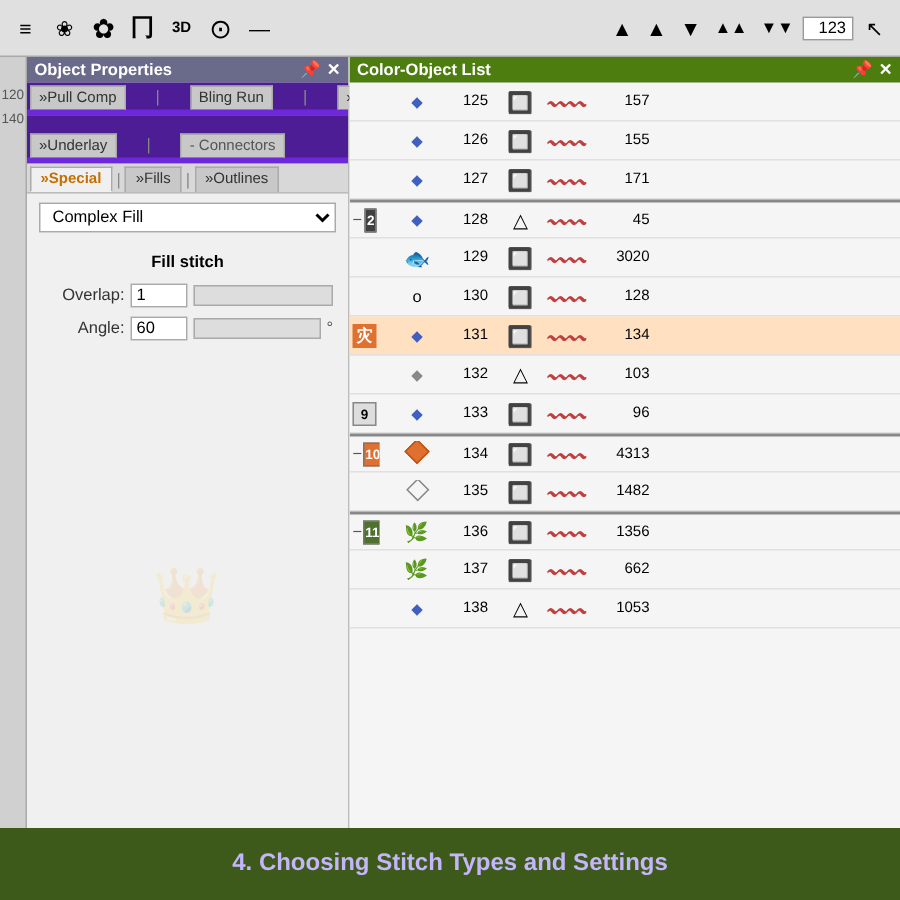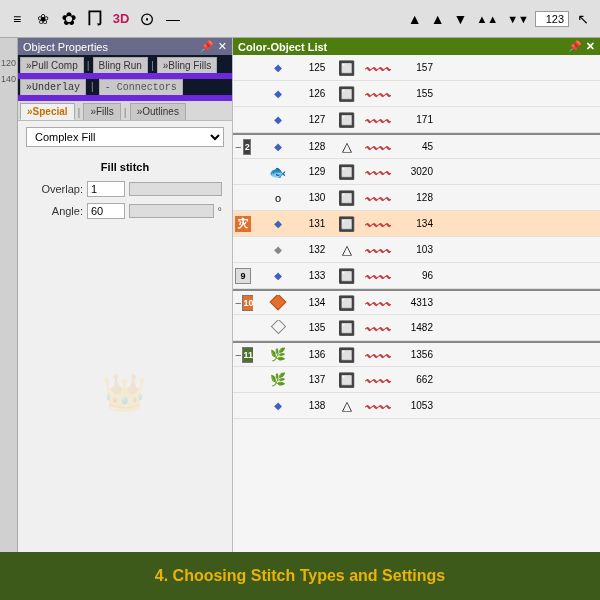--- a/index.html
+++ b/index.html
@@ -26,22 +26,22 @@
       width: 22px;
       height: 22px;
       display: flex;
       align-items: center;
       justify-content: center;
       font-size: 14px;
       cursor: pointer;
     }
     .toolbar-3d {
       font-weight: bold;
-      font-size: 13px;
-      color: #be185d;
+      font-size: 10px;
+      color: #000000;
     }
 
     
     .top-right-toolbar {
       margin-left: auto;
       display: flex;
       align-items: center;
       gap: 3px;
     }
     .arrow-btn {
@@ -84,41 +84,41 @@
       background: #f0f0f0;
       border-right: 1px solid #bbb;
       display: flex;
       flex-direction: column;
     }
     .panel-title-bar {
       background: #6a6a8a;
       color: white;
       padding: 2px 5px;
       font-size: 11px;
-      font-weight: normal;
+      font-weight: bold;
       display: flex;
       justify-content: space-between;
       align-items: center;
       text-align: center;
     }
     .panel-title-icons {
       display: flex;
       gap: 4px;
       font-size: 11px;
       cursor: pointer;
     }
 
     
     .tabs-row {
       display: flex;
-      background: #0f172a;
-      border-bottom: 6px solid #6d28d9;
+      background: #4c1d95;
+      border-bottom: 4px solid #6d28d9;
       flex-wrap: nowrap;
       padding: 2px 2px 0;
-      gap: 1px;
+      gap: 18px;
     }
     .tab-item {
       padding: 2px 5px;
       font-size: 10px;
       cursor: pointer;
       background: #c8c8c8;
       border: 1px solid #aaa;
       border-bottom: none;
       white-space: nowrap;
       color: #333;
@@ -302,21 +302,21 @@
 
     
     .footer-bar {
       height: 48px;
       background: #3d5a1a;
       display: flex;
       align-items: center;
       justify-content: center;
     }
     .footer-text {
-      color: #eab308;
+      color: #c4b5fd;
       font-size: 16px;
       font-weight: bold;
       text-align: center;
     }
 
     
     .col-table-body::-webkit-scrollbar { width: 8px; }
     .col-table-body::-webkit-scrollbar-track { background: #e0e0e0; }
     .col-table-body::-webkit-scrollbar-thumb { background: #999; border-radius: 3px; }
   </style>
@@ -359,21 +359,21 @@
       </div>
     </div>
 
     <div class="tabs-row">
       <span class="tab-item">»Pull Comp</span>
       <span class="tab-separator">|</span>
       <span class="tab-item">Bling Run</span>
       <span class="tab-separator">|</span>
       <span class="tab-item">»Bling Fills</span>
     </div>
-    <div class="tabs-row" style="padding-top:0;font-family:Liberation Mono, monospace;">
+    <div class="tabs-row" style="padding-top:12px;">
       <span class="tab-item">»Underlay</span>
       <span class="tab-separator">|</span>
       <span class="tab-item" style="color:#555;">- Connectors</span>
     </div>
 
     <div class="tabs-row2">
       <span class="tab2-item active">»Special</span>
       <span class="tab-separator">|</span>
       <span class="tab2-item">»Fills</span>
       <span class="tab-separator">|</span>

